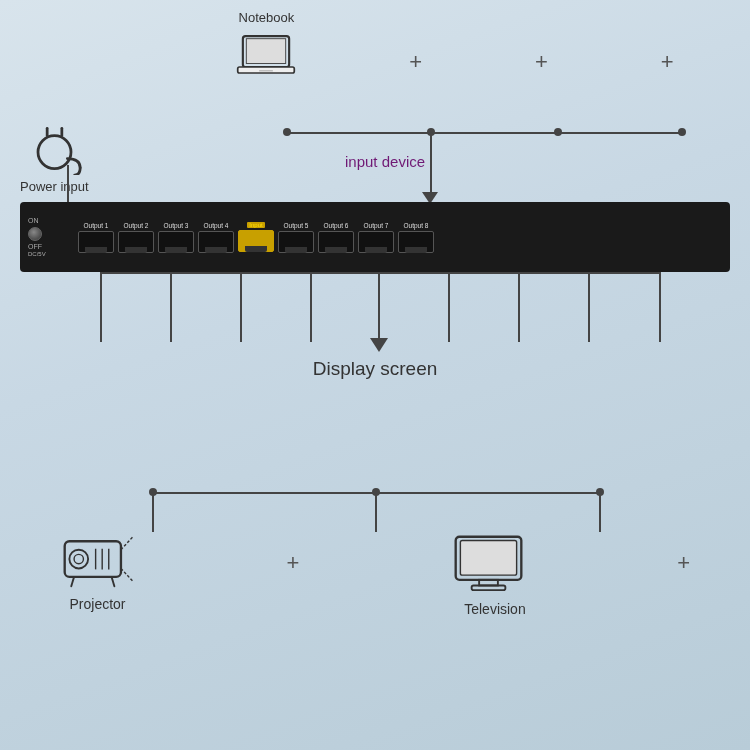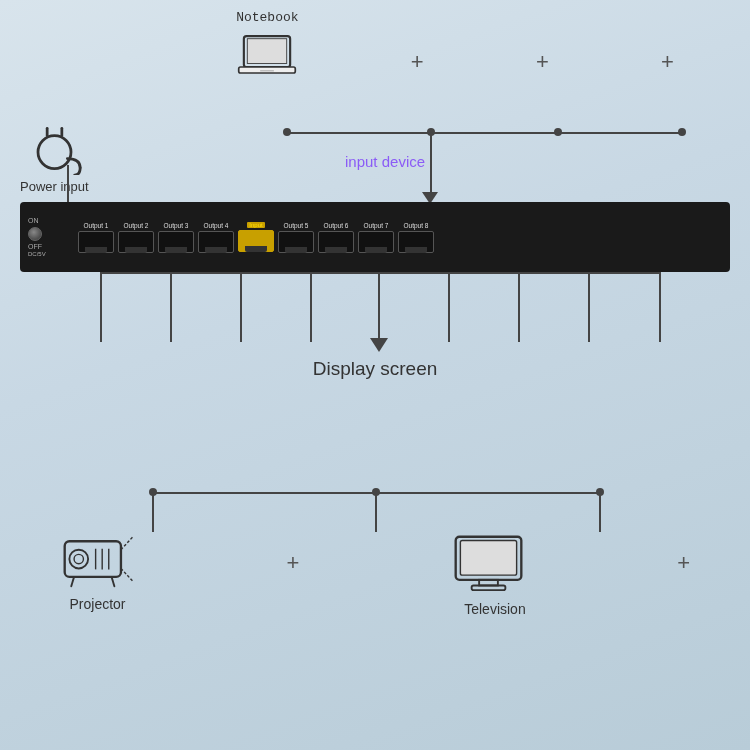--- a/index.html
+++ b/index.html
@@ -34,21 +34,20 @@
       flex-direction: column;
       align-items: center;
       gap: 4px;
     }
 
     .device-label {
       font-size: 13px;
       color: #333;
       text-align: center;
       margin-bottom: 4px;
-      font-family: Liberation Mono, monospace;
     }
 
     .device-icon {
       width: 60px;
       height: 50px;
       display: flex;
       align-items: center;
       justify-content: center;
     }
 
@@ -207,21 +206,21 @@
 
   <div style="position:absolute; top:132px; left:286px; width:396px; height:2px; background:#444;"></div>
 
   <div style="position:absolute; top:128px; left:283px; width:8px; height:8px; background:#444; border-radius:50%;"></div>
   <div style="position:absolute; top:128px; left:427px; width:8px; height:8px; background:#444; border-radius:50%;"></div>
   <div style="position:absolute; top:128px; left:554px; width:8px; height:8px; background:#444; border-radius:50%;"></div>
   <div style="position:absolute; top:128px; left:678px; width:8px; height:8px; background:#444; border-radius:50%;"></div>
 
   <div style="position:absolute; top:132px; left:430px; width:2px; height:62px; background:#444;"></div>
 
-  <div style="position:absolute; top:153px; left:345px; font-size:15px; color:#8b5cf6;">input device</div>
+  <div style="position:absolute; top:153px; left:345px; font-size:15px; color:#701a75;">input device</div>
 
   <div style="position:absolute; top:192px; left:422px; width:0; height:0; border-left:8px solid transparent; border-right:8px solid transparent; border-top:12px solid #444;"></div>
 
   <div style="position:absolute; top:165px; left:67px; width:2px; height:62px; background:#444;"></div>
 
   <div class="hdmi-device">
 
     <div class="device-left-panel">
       <span class="device-on-off">ON</span>
       <div class="device-knob"></div>

